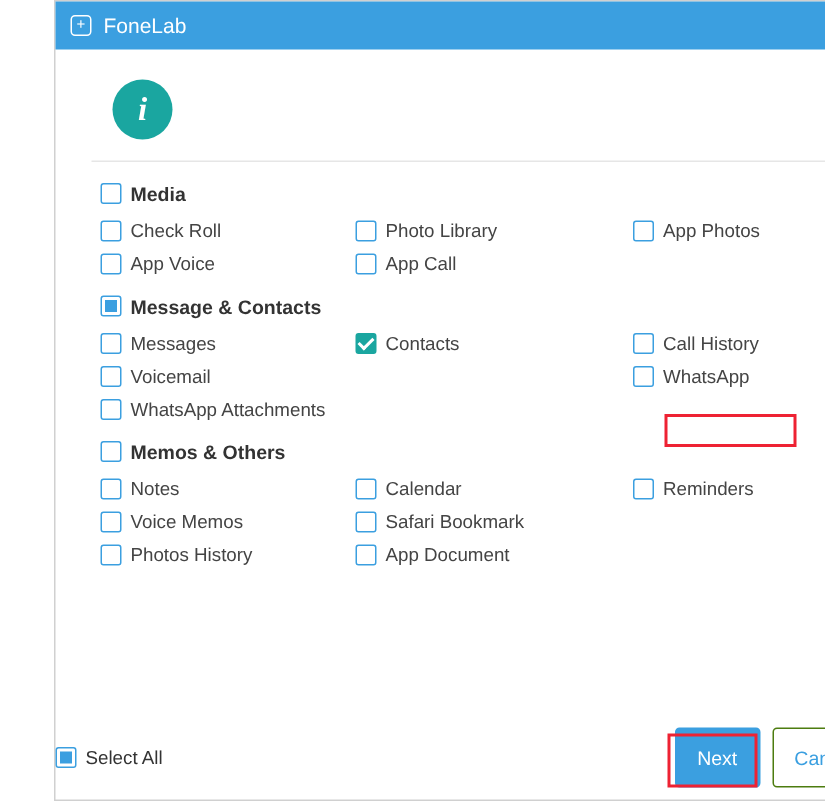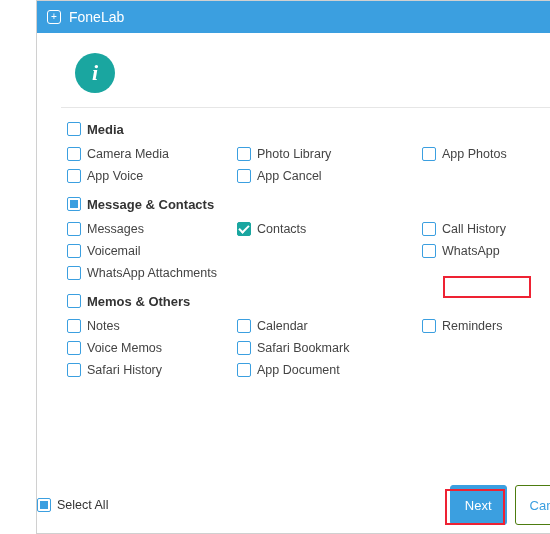--- a/index.html
+++ b/index.html
@@ -61,37 +61,37 @@
 
     <div class="sections">
 
       <div class="sec-head">
         <span class="cb"></span>
         <span>Media</span>
       </div>
       <div class="grid">
         <div class="item">
             <span class="cb"></span>
-            <span>Camera Media</span>
+            <span>Check Roll</span>
           </div>
         <div class="item">
             <span class="cb"></span>
             <span>Photo Library</span>
           </div>
         <div class="item">
             <span class="cb"></span>
             <span>App Photos</span>
           </div>
         <div class="item">
             <span class="cb"></span>
             <span>App Voice</span>
           </div>
         <div class="item">
             <span class="cb"></span>
-            <span>App Cancel</span>
+            <span>App Call</span>
           </div>
       </div>
 
       <div class="sec-head">
         <span class="cb ind"></span>
         <span>Message &amp; Contacts</span>
       </div>
       <div class="grid">
         <div class="item">
             <span class="cb"></span>
@@ -141,21 +141,21 @@
             <span class="cb"></span>
             <span>Voice Memos</span>
           </div>
         <div class="item">
             <span class="cb"></span>
             <span>Safari Bookmark</span>
           </div>
         <div></div>
         <div class="item">
             <span class="cb"></span>
-            <span>Safari History</span>
+            <span>Photos History</span>
           </div>
         <div class="item">
             <span class="cb"></span>
             <span>App Document</span>
           </div>
       </div>
 
     </div>
   </div>
 

